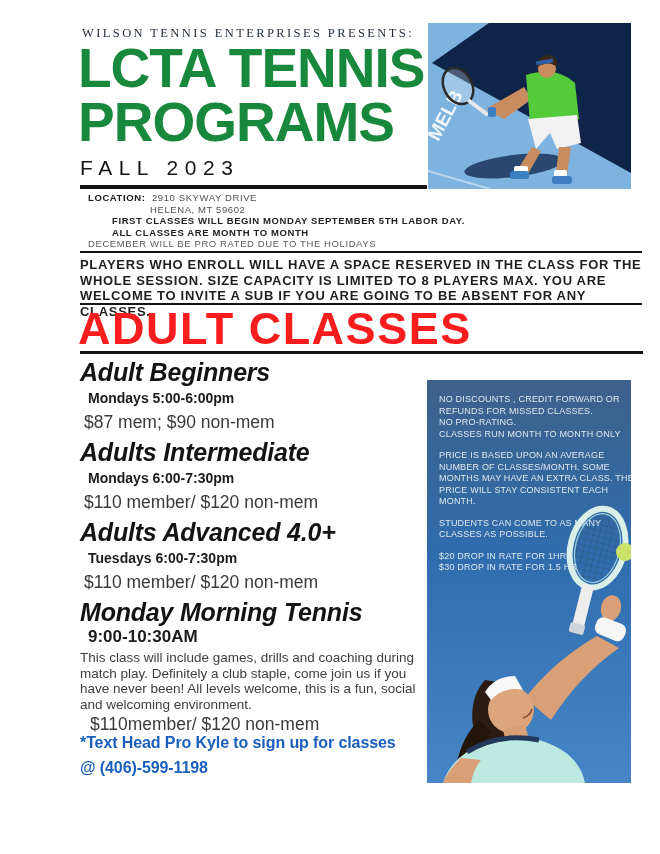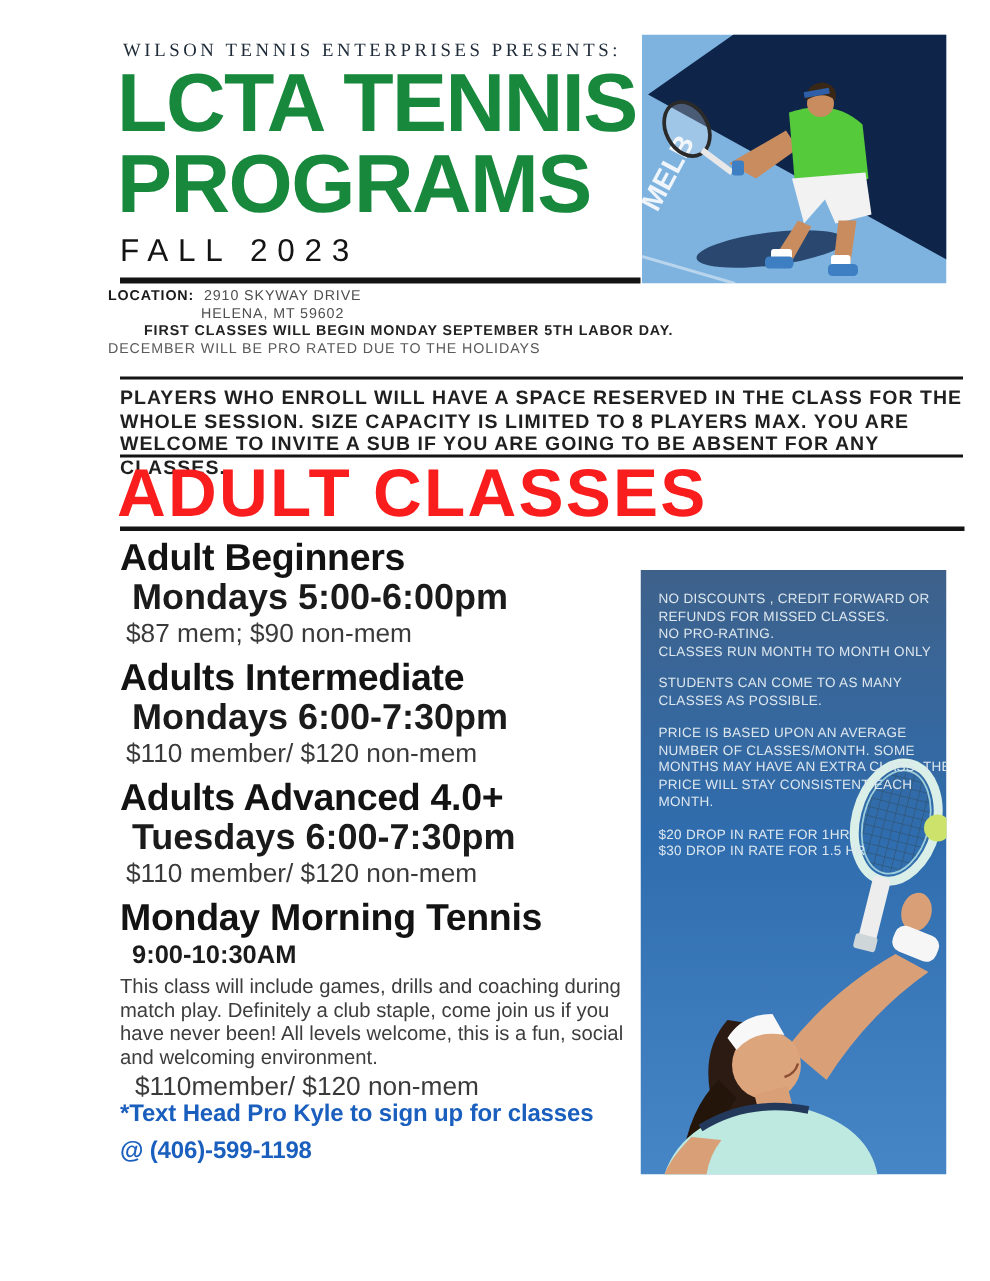--- a/index.html
+++ b/index.html
@@ -21,42 +21,42 @@
   .season{
     position:absolute;left:48px;top:156px;
     font-size:21px;letter-spacing:6.5px;color:#141414;font-weight:500;white-space:nowrap;
   }
   .rule{position:absolute;left:48px;background:#141414;}
   .rule-fall{top:185px;width:347px;height:4px;}
   .rule-a{top:251px;width:562px;height:2px;}
   .rule-b{top:303px;width:562px;height:2px;}
   .rule-c{top:351px;width:563px;height:3px;}
   
-  .info{position:absolute;left:40px;top:192px;width:380px;font-size:9.5px;letter-spacing:0.6px;line-height:11.6px;}
+  .info{position:absolute;left:56px;top:192px;width:380px;font-size:9.5px;letter-spacing:0.6px;line-height:11.6px;}
   .info .strong{font-weight:bold;color:#222;padding-left:24px;}
   .info .muted{color:#5a5a5a;}
   .loc-label{font-weight:bold;color:#1a1a1a;}
   .loc-addr{color:#4f4f4f;}
   .loc-city{color:#4f4f4f;padding-left:62px;}
   
   .enroll{
     position:absolute;left:48px;top:257px;width:566px;margin:0;
     font-size:13px;font-weight:bold;letter-spacing:0.7px;line-height:15.5px;color:#1f1f1f;
   }
   
   .section-title{
     position:absolute;left:46px;top:306px;margin:0;
     font-size:45px;font-weight:800;letter-spacing:1.5px;line-height:1;
     color:#f91d1d;white-space:nowrap;
   }
   
   .classes{position:absolute;left:48px;top:358px;width:352px;}
   .class-block{margin-bottom:4px;}
-  .class-name{margin:0;font-size:25px;font-weight:800;line-height:28px;color:#131313;letter-spacing:-0.2px;}
-  .class-time{font-size:24px;font-weight:bold;line-height:25px;color:#1b1b1b;padding-left:8px;}
+  .class-name{margin:0;font-size:25px;font-weight:800;line-height:28px;color:#131313;letter-spacing:-0.2px;font-style:italic;}
+  .class-time{font-size:14px;font-weight:bold;line-height:25px;color:#1b1b1b;padding-left:8px;}
   .class-price{font-size:17.5px;line-height:23px;color:#3a3a3a;padding-left:4px;}
   .class-desc{font-size:13.5px;line-height:15.7px;color:#3d3d3d;margin:2px 0 0 0;}
   .wed .class-time{line-height:22px;font-size:17px;}
   .wed .class-price{padding-left:10px;}
   
   .contact{
     position:absolute;left:48px;top:730px;
     font-size:16px;font-weight:800;color:#1a5fbe;line-height:25px;letter-spacing:-0.1px;
   }
   
@@ -79,20 +79,21 @@
   <div class="kicker">WILSON TENNIS ENTERPRISES PRESENTS:</div>
   <h1 class="main-title"><span>LCTA TENNIS</span><br><span>PROGRAMS</span></h1>
   <div class="season">FALL 2023</div>
 
   <div class="rule rule-fall"></div>
 
   <section class="info">
     <div><span class="loc-label">LOCATION:</span>&nbsp; <span class="loc-addr">2910 SKYWAY DRIVE</span></div>
     <div class="loc-city">HELENA, MT 59602</div>
     <div class="strong">FIRST CLASSES WILL BEGIN MONDAY SEPTEMBER 5TH LABOR DAY.</div>
+    <div class="strong">ALL CLASSES ARE MONTH TO MONTH</div>
     <div class="muted">DECEMBER WILL BE PRO RATED DUE TO THE HOLIDAYS</div>
   </section>
 
   <div class="rule rule-a"></div>
   <p class="enroll">PLAYERS WHO ENROLL WILL HAVE A SPACE RESERVED IN THE CLASS FOR THE WHOLE SESSION.  SIZE CAPACITY IS LIMITED TO 8 PLAYERS MAX.  YOU ARE WELCOME TO INVITE A SUB IF YOU ARE GOING TO BE ABSENT FOR ANY CLASSES.</p>
   <div class="rule rule-b"></div>
 
   <h2 class="section-title">ADULT CLASSES</h2>
   <div class="rule rule-c"></div>
 
@@ -187,30 +188,30 @@
       <path d="M34,378 Q20,392 16,403 L44,403 Q46,390 54,380 Z" fill="#D9A077"></path>
     </svg>
     <div class="policy-overlay">
       <div class="policy-par">
         <div>NO DISCOUNTS , CREDIT FORWARD OR</div>
         <div>REFUNDS FOR MISSED CLASSES.</div>
         <div>NO PRO-RATING.</div>
         <div>CLASSES RUN MONTH TO MONTH ONLY</div>
       </div>
       <div class="policy-par">
-        <div>STUDENTS CAN COME TO AS MANY</div>
-        <div>CLASSES AS POSSIBLE.</div>
-      </div>
-      <div class="policy-par">
         <div>PRICE IS BASED UPON AN AVERAGE</div>
         <div>NUMBER OF CLASSES/MONTH.  SOME</div>
         <div>MONTHS MAY HAVE AN EXTRA CLASS. THE</div>
         <div>PRICE WILL STAY CONSISTENT EACH</div>
         <div>MONTH.</div>
       </div>
       <div class="policy-par">
+        <div>STUDENTS CAN COME TO AS MANY</div>
+        <div>CLASSES AS POSSIBLE.</div>
+      </div>
+      <div class="policy-par">
         <div>$20 DROP IN RATE FOR 1HR</div>
         <div>$30 DROP IN RATE FOR 1.5 HR</div>
       </div>
     </div>
   </figure>
 
 </div>
 
 </body></html>

